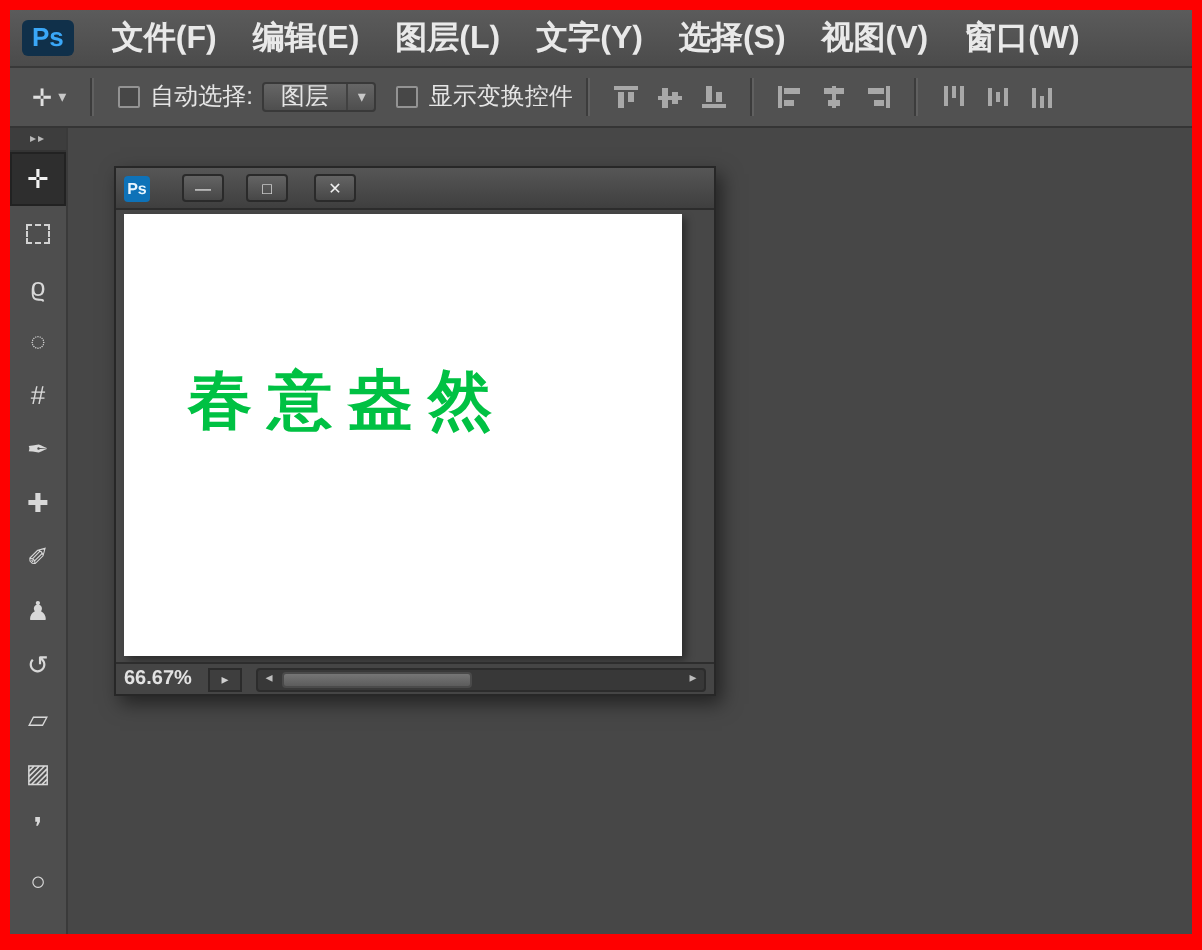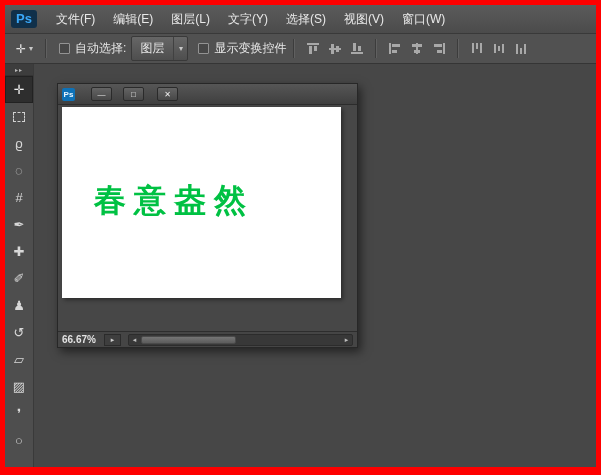--- a/index.html
+++ b/index.html
@@ -16,41 +16,41 @@
     height:29px; display:flex; align-items:center;
     background:linear-gradient(#5b5b5b,#4b4b4b);
     border-bottom:1px solid #393939; padding:0 6px;
   }
   .ps-logo {
     color:#3aa7f7; background:#10304a; font-weight:bold; font-size:13px;
     padding:2px 5px; border-radius:3px; line-height:14px;
   }
   .menu-items { display:flex; height:100%; margin-left:10px; }
   .menu-item {
-    color:#e9e9e9; font-size:12px; padding:0 9px; height:100%;
-    display:flex; align-items:center; cursor:default; white-space:nowrap;
+    color:#e9e9e9; font-size:16px; padding:0 9px; height:100%;
+    display:flex; align-items:center; cursor:default; white-space:nowrap;font-weight:bold;
   }
 
   
   .optionsbar {
     height:30px; display:flex; align-items:center;
     background:#515151; border-bottom:1px solid #353535;
     padding:0 6px; color:#e5e5e5; font-size:12px; overflow:hidden;
   }
   .tool-preset { display:flex; align-items:center; gap:3px; padding:2px 5px; }
   .tool-preset .g { font-size:12px; color:#e0e0e0; }
   .small-arrow { font-size:8px; color:#c8c8c8; }
   .vsep { width:1px; align-self:stretch; margin:5px 7px; background:#3c3c3c; box-shadow:1px 0 0 #606060; }
   .checkbox {
     width:11px; height:11px; background:#474747; border:1px solid #939393;
     border-radius:1px; margin:0 5px 0 6px; flex:none;
   }
   .opt-label { white-space:nowrap; }
   .dropdown {
-    display:flex; align-items:center; height:25px; margin-left:5px;
+    display:flex; align-items:center; height:15px; margin-left:5px;
     background:linear-gradient(#666666,#4e4e4e);
     border:1px solid #393939; border-radius:2px;
   }
   .dropdown .val { padding:0 9px 0 8px; font-size:12px; }
   .dropdown .arr {
     width:14px; border-left:1px solid #414141; align-self:stretch;
     display:flex; align-items:center; justify-content:center;
   }
   .chk2 { margin-left:10px; }
   .align-group { display:flex; gap:3px; margin:0 2px; flex:none; }
@@ -93,21 +93,21 @@
   .doc-title { flex:1; font-size:11px; color:#dadada; white-space:nowrap; overflow:hidden; }
   .win-btn {
     width:21px; height:14px; background:linear-gradient(#646464,#474747);
     border:1px solid #2a2a2a; border-radius:2px; color:#efefef; font-size:8px;
     display:flex; align-items:center; justify-content:center; margin-left:11px; flex:none;
   }
   .win-btn.close { margin-left:13px; margin-right:10px; }
 
   .doc-body { position:relative; height:226px; background:#474747; overflow:hidden; }
   .canvas {
-    position:absolute; left:4px; top:2px; width:279px; height:191px;
+    position:absolute; left:4px; top:2px; width:279px; height:221px;
     background:#ffffff; box-shadow:2px 2px 4px rgba(0,0,0,.4);
   }
   .canvas-text {
     position:absolute; left:32px; top:72px; font-size:32px; font-weight:bold;
     letter-spacing:8px; color:#00c143; white-space:nowrap;
     font-family:"DejaVu Sans","Liberation Sans",sans-serif;
   }
 
   .doc-status {
     height:16px; border-top:1px solid #2d2d2d; background:#454545;

